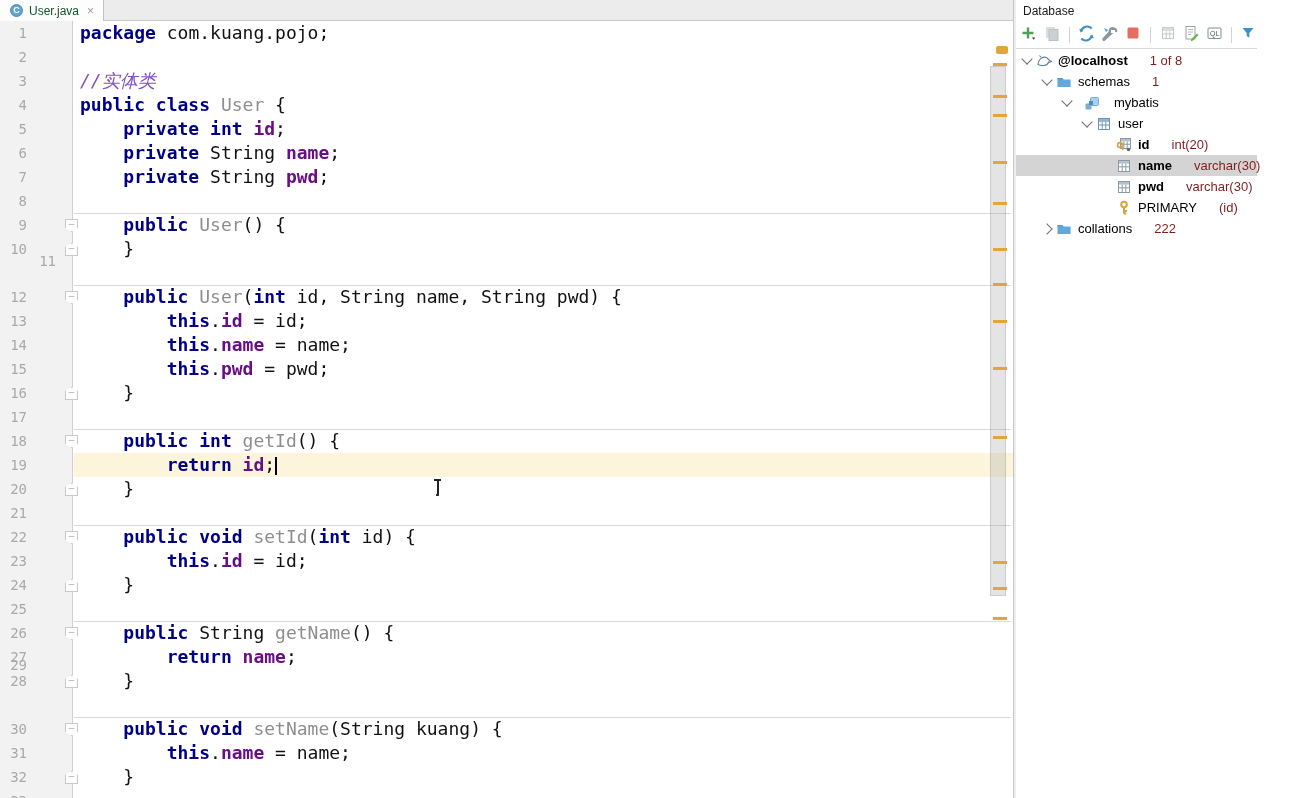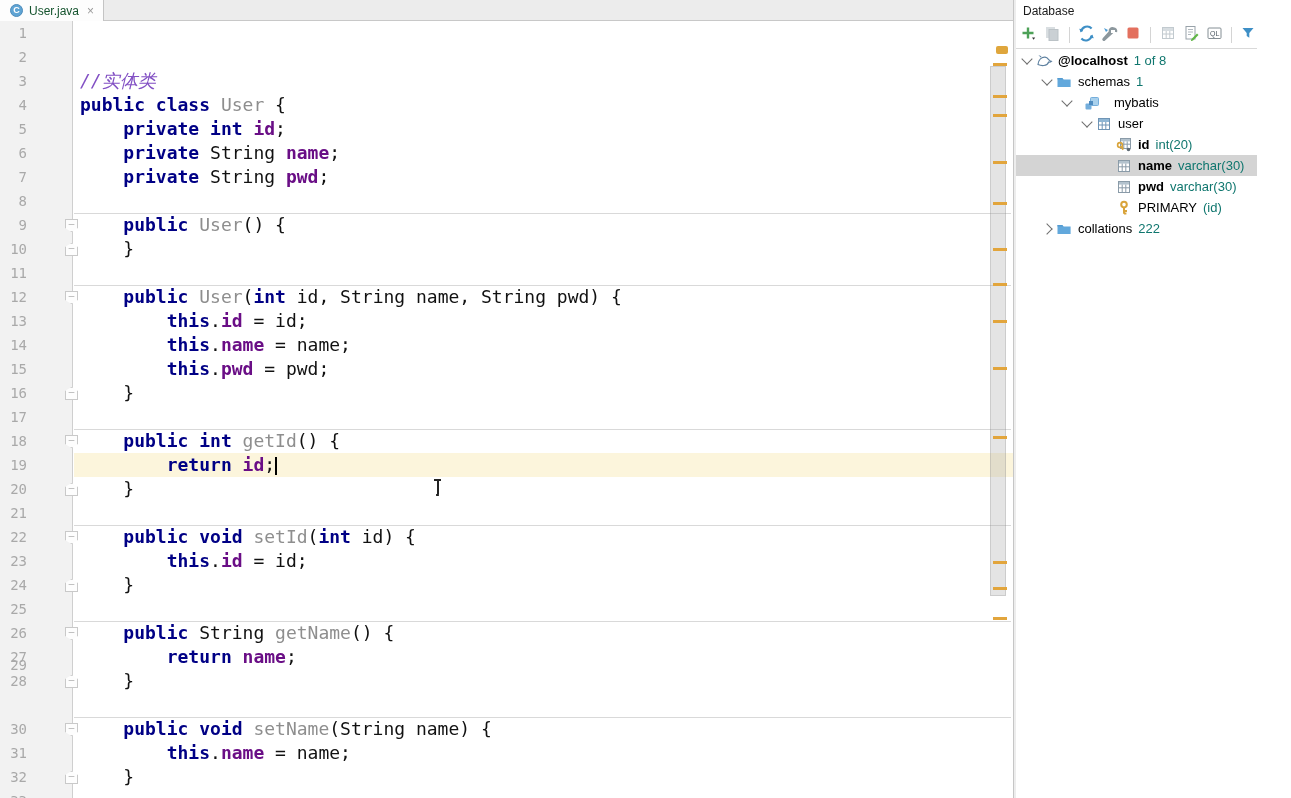--- a/index.html
+++ b/index.html
@@ -78,38 +78,39 @@
     font-size:13px; color:#111; white-space:nowrap; }
   .trow.selected { background:#D4D4D4; }
   .chev { width:8px; height:8px; border-right:1.6px solid #6E6E6E;
     border-bottom:1.6px solid #6E6E6E; display:inline-block; flex:none; }
   .chev.down { transform:rotate(45deg); margin-top:-4px; }
   .chev.right { transform:rotate(-45deg); }
   .chev-box { width:18px; display:flex; justify-content:center; flex:none; }
   .ticon { width:18px; height:16px; margin-right:4px; flex:none; display:flex; align-items:center; }
   .tlabel { color:#000; }
   .tlabel.b { font-weight:bold; }
-  .tmeta { color:#0f766e; margin-left:6px; }
+  .tmeta { color:#7f1d1d; margin-left:22px; }
 </style>
 </head>
 <body>
 
 <div class="tabbar">
   <div class="tab">
     <span class="class-icon">C</span>
     <span class="tab-title">User.java</span>
     <span class="tab-close">×</span>
   </div>
 </div>
 
 <div class="editor">
   <div class="gutter-bg"></div>
   <div id="lines">
       <div class="line" style="top: 0px;">
         <div class="num">1</div>
+        <div class="code"><span class="k">package </span><span class="p">com.kuang.pojo;</span></div>
       </div>
       <div class="line" style="top: 24px;">
         <div class="num">2</div>
         <div class="code"></div>
       </div>
       <div class="line" style="top: 48px;">
         <div class="num">3</div>
         <div class="code"><span class="c">//实体类</span></div>
       </div>
       <div class="line" style="top: 72px;">
@@ -136,21 +137,21 @@
         <div class="sep"></div>
         <div class="num">9</div>
         <div class="fold start">−</div>
         <div class="code"><span class="k">    public </span><span class="g">User</span><span class="p">() {</span></div>
       </div>
       <div class="line" style="top: 216px;">
         <div class="num">10</div>
         <div class="fold end">−</div>
         <div class="code"><span class="p">    }</span></div>
       </div>
-      <div class="line" style="top: 240px;">
+      <div class="line" style="top: 228px; margin-left: 29px;">
         <div class="num">11</div>
         <div class="code"></div>
       </div>
       <div class="line" style="top: 264px;">
         <div class="sep"></div>
         <div class="num">12</div>
         <div class="fold start">−</div>
         <div class="code"><span class="k">    public </span><span class="g">User</span><span class="p">(</span><span class="k">int</span><span class="p"> id, String name, String pwd) {</span></div>
       </div>
       <div class="line" style="top: 288px;">
@@ -229,21 +230,21 @@
         <div class="code"><span class="p">    }</span></div>
       </div>
       <div class="line" style="top: 632px; padding-left: 12px;">
         <div class="num">29</div>
         <div class="code"></div>
       </div>
       <div class="line" style="top: 696px;">
         <div class="sep"></div>
         <div class="num">30</div>
         <div class="fold start">−</div>
-        <div class="code"><span class="k">    public void </span><span class="g">setName</span><span class="p">(String name) {</span></div>
+        <div class="code"><span class="k">    public void </span><span class="g">setName</span><span class="p">(String kuang) {</span></div>
       </div>
       <div class="line" style="top: 720px;">
         <div class="num">31</div>
         <div class="code"><span class="k">        this</span><span class="p">.</span><span class="f">name</span><span class="p"> = name;</span></div>
       </div>
       <div class="line" style="top: 744px;">
         <div class="num">32</div>
         <div class="fold end">−</div>
         <div class="code"><span class="p">    }</span></div>
       </div>

